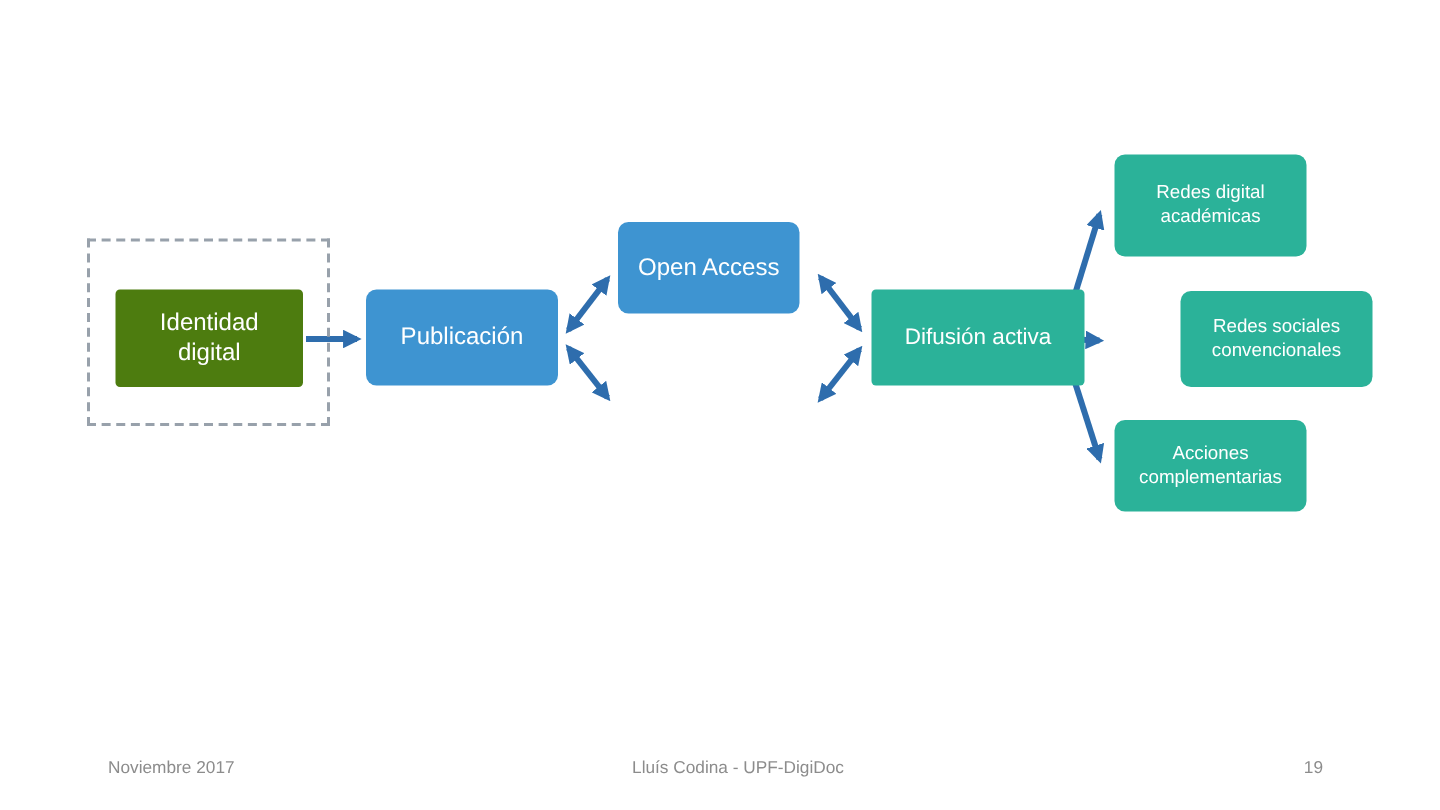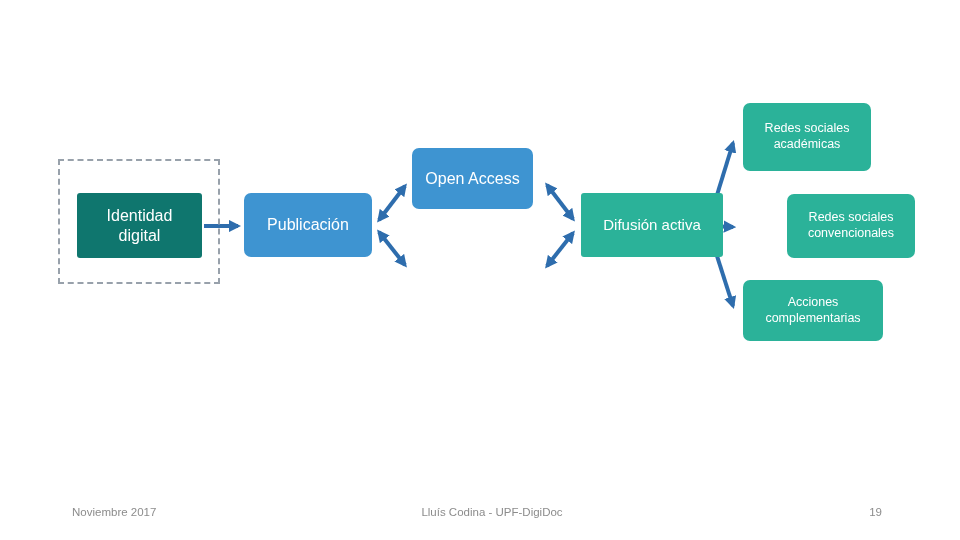--- a/index.html
+++ b/index.html
@@ -19,38 +19,38 @@
   .node{
     position:absolute;
     display:flex;align-items:center;justify-content:center;
     text-align:center;
     color:#ffffff;
     line-height:1.25;
     box-sizing:border-box;
   }
   .node-blue{background:#3E94D1;border-radius:7px;font-size:16px;}
   .node-teal{background:#2BB299;border-radius:7px;font-size:12.5px;}
-  .node-orange{background:#0f766e;border-radius:3px;font-size:16px;}
+  .node-orange{background:#4d7c0f;border-radius:3px;font-size:16px;}
 
   .dashed-frame{
     position:absolute;
     left:58px;top:159px;width:162px;height:125px;
     border:2px dashed #98A1AB;
     box-sizing:border-box;
     background:transparent;
   }
 
   #node-identidad{left:77px;top:193px;width:125px;height:65px;padding:0 16px;}
   #node-publicacion{left:244px;top:193px;width:128px;height:64px;}
   #node-openaccess{left:412px;top:148px;width:121px;height:61px;}
   #node-autoarchivo{left:412px;top:241px;width:128px;height:63px;}
   #node-difusion{left:581px;top:193px;width:142px;height:64px;border-radius:3px;font-size:15px;}
   #node-redes-academicas{left:743px;top:103px;width:128px;height:68px;padding:0 12px;}
   #node-redes-convencionales{left:743px;top:194px;width:128px;height:64px;padding:0 10px;margin-left:44px;}
-  #node-acciones{left:743px;top:280px;width:140px;height:61px;padding:0 10px;}
+  #node-acciones{left:743px;top:280px;width:128px;height:61px;padding:0 10px;}
 
   .footer{
     position:absolute;
     top:504px;left:0;width:960px;height:24px;
     color:#8C8C8C;
     font-size:11.5px;
   }
   .footer-date{position:absolute;left:72px;top:2px;}
   .footer-credit{position:absolute;left:340px;width:304px;text-align:center;top:2px;}
   .footer-page{position:absolute;right:78px;top:2px;}
@@ -80,21 +80,21 @@
 
   <div class="node node-orange" id="node-identidad">Identidad digital</div>
 
   <div class="node node-blue" id="node-publicacion">Publicación</div>
 
   <div class="node node-blue" id="node-openaccess">Open Access</div>
 
 
   <div class="node node-teal" id="node-difusion">Difusión activa</div>
 
-  <div class="node node-teal" id="node-redes-academicas">Redes sociales académicas</div>
+  <div class="node node-teal" id="node-redes-academicas">Redes digital académicas</div>
 
   <div class="node node-teal" id="node-redes-convencionales">Redes sociales convencionales</div>
 
   <div class="node node-teal" id="node-acciones">Acciones complementarias</div>
 
   <div class="footer">
     <span class="footer-date">Noviembre 2017</span>
     <span class="footer-credit">Lluís Codina - UPF-DigiDoc</span>
     <span class="footer-page">19</span>
   </div>

